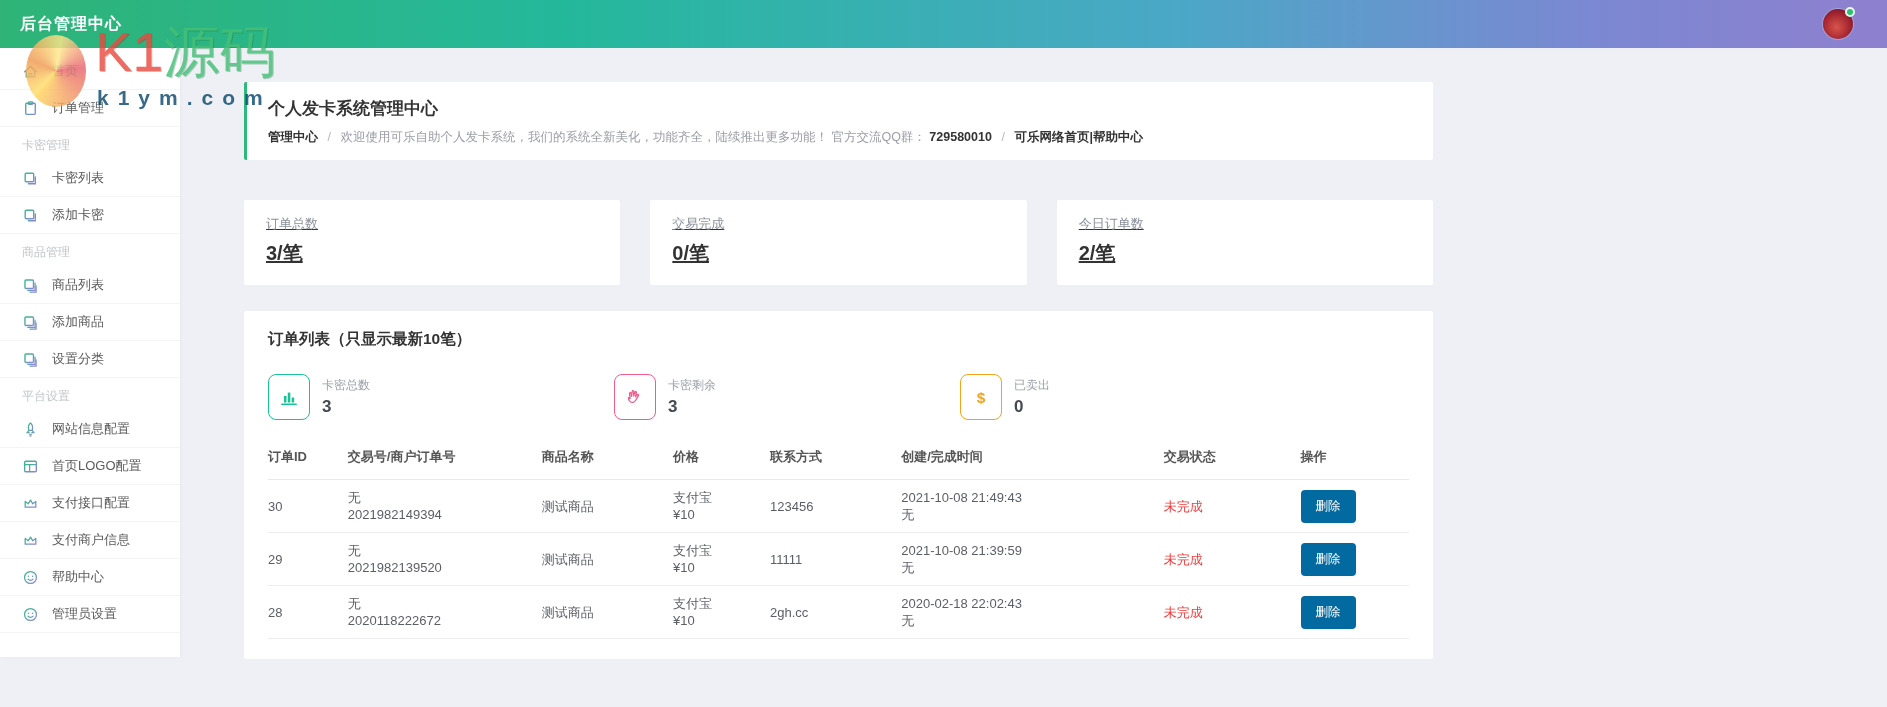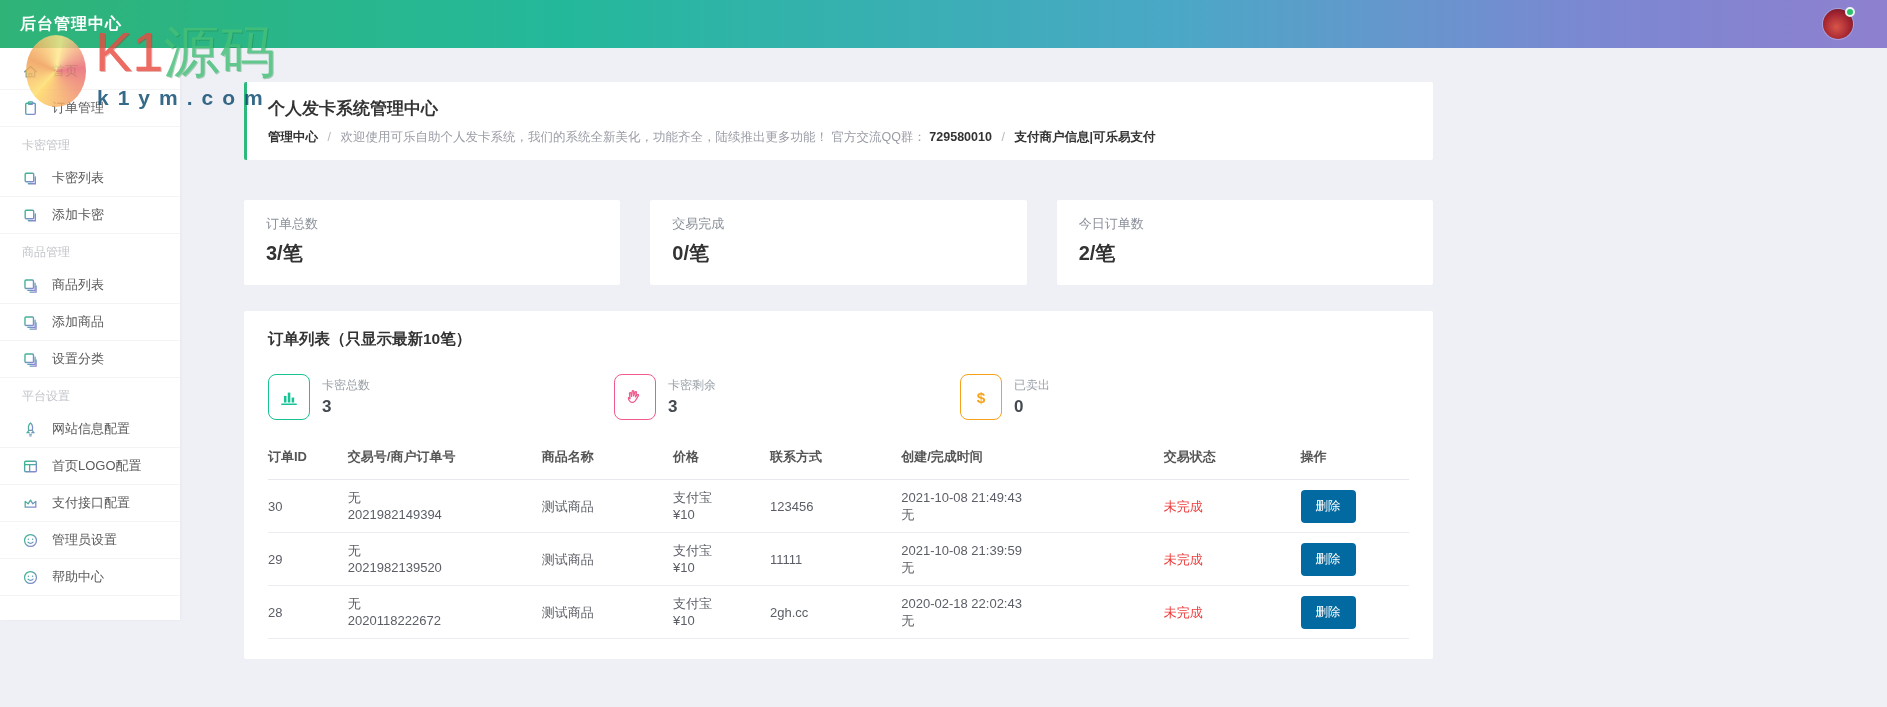--- a/index.html
+++ b/index.html
@@ -56,21 +56,21 @@
   .welcome {
     margin-top:34px; border-left:3px solid #2db87c;
     padding:15px 24px 14px 21px;
   }
   .welcome-title { font-size:17px; font-weight:bold; color:#333; }
   .crumb { margin-top:9px; font-size:12.5px; color:#9a9da5; }
   .crumb .dark { color:#333; font-weight:bold; }
   .crumb .sep { margin:0 6px; color:#b7b9c0; }
   .crumb .link { color:#333; font-weight:bold; cursor:pointer; }
   
-  .cards-row { margin-top:40px; display:flex; gap:30px; }
+  .cards-row { margin-top:40px; display:flex; gap:30px;text-decoration:underline; }
   .stat-card { flex:1; background:#fff; border-radius:2px; padding:15px 22px 18px; }
   .stat-label { font-size:13px; color:#8a8f99; }
   .stat-value { margin-top:7px; font-size:20px; font-weight:bold; color:#333; }
   
   .orders { margin-top:26px; padding:18px 24px 20px; }
   .orders-title { font-size:15.5px; font-weight:bold; color:#333; }
   .mini-row { margin-top:24px; display:flex; }
   .mini { display:flex; align-items:center; width:346px; }
   .mini-icon {
     width:42px; height:46px; border:1px solid; border-radius:8px;
@@ -231,54 +231,62 @@
     <span class="s-icon">
           <svg viewBox="0 0 16 16">
             <path d="M3 11.5V6l2.8 2.3L8 4.8l2.2 3.5L13 6v5.5Z" fill="none" stroke="url(#sg)" stroke-width="1.2" stroke-linejoin="round"></path>
           </svg>
         </span>
     <span class="side-label">支付接口配置</span>
   </div>
       <div class="side-item">
     <span class="s-icon">
           <svg viewBox="0 0 16 16">
+            <path d="M3 11.5V6l2.8 2.3L8 4.8l2.2 3.5L13 6v5.5Z" fill="none" stroke="url(#sg)" stroke-width="1.2" stroke-linejoin="round"></path>
+          </svg>
+        </span>
+    <span class="side-label">支付商户信息</span>
+  </div>
+      <div class="side-item">
+    <span class="s-icon">
+          <svg viewBox="0 0 16 16">
             <circle cx="8" cy="8" r="5.6" fill="none" stroke="url(#sg)" stroke-width="1.2"></circle>
             <circle cx="6" cy="6.8" r="0.7" fill="url(#sg)"></circle>
             <circle cx="10" cy="6.8" r="0.7" fill="url(#sg)"></circle>
             <path d="M5.6 9.5c1.3 1.6 3.5 1.6 4.8 0" fill="none" stroke="url(#sg)" stroke-width="1.1" stroke-linecap="round"></path>
           </svg>
         </span>
-    <span class="side-label">管理员设置</span>
+    <span class="side-label">帮助中心</span>
   </div>
       <div class="side-item">
     <span class="s-icon">
           <svg viewBox="0 0 16 16">
             <circle cx="8" cy="8" r="5.6" fill="none" stroke="url(#sg)" stroke-width="1.2"></circle>
             <circle cx="6" cy="6.8" r="0.7" fill="url(#sg)"></circle>
             <circle cx="10" cy="6.8" r="0.7" fill="url(#sg)"></circle>
             <path d="M5.6 9.5c1.3 1.6 3.5 1.6 4.8 0" fill="none" stroke="url(#sg)" stroke-width="1.1" stroke-linecap="round"></path>
           </svg>
         </span>
-    <span class="side-label">帮助中心</span>
+    <span class="side-label">管理员设置</span>
   </div>
     </div>
 </div>
 
 <div class="main">
   <div class="content">
 
     <div class="panel welcome">
       <div class="welcome-title">个人发卡系统管理中心</div>
       <div class="crumb">
         <span class="dark">管理中心</span>
         <span class="sep">/</span>
         <span>欢迎使用可乐自助个人发卡系统，我们的系统全新美化，功能齐全，陆续推出更多功能！ 官方交流QQ群：</span>
         <span class="dark">729580010</span>
         <span class="sep">/</span>
-        <span class="link">支付商户信息|可乐易支付</span>
+        <span class="link">可乐网络首页|帮助中心</span>
       </div>
     </div>
 
     <div class="cards-row">
         <div class="stat-card">
     <div class="stat-label">订单总数</div>
     <div class="stat-value">3/笔</div>
   </div>
         <div class="stat-card">
     <div class="stat-label">交易完成</div>

